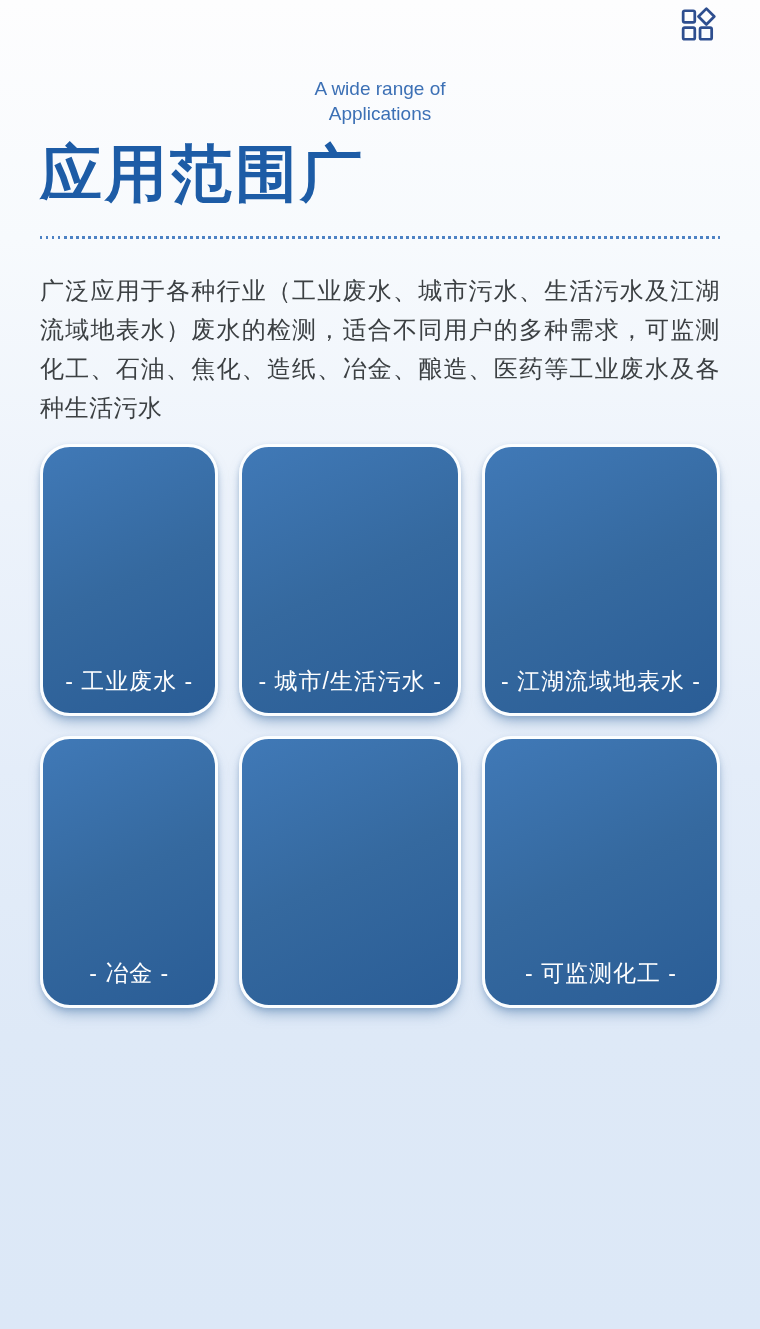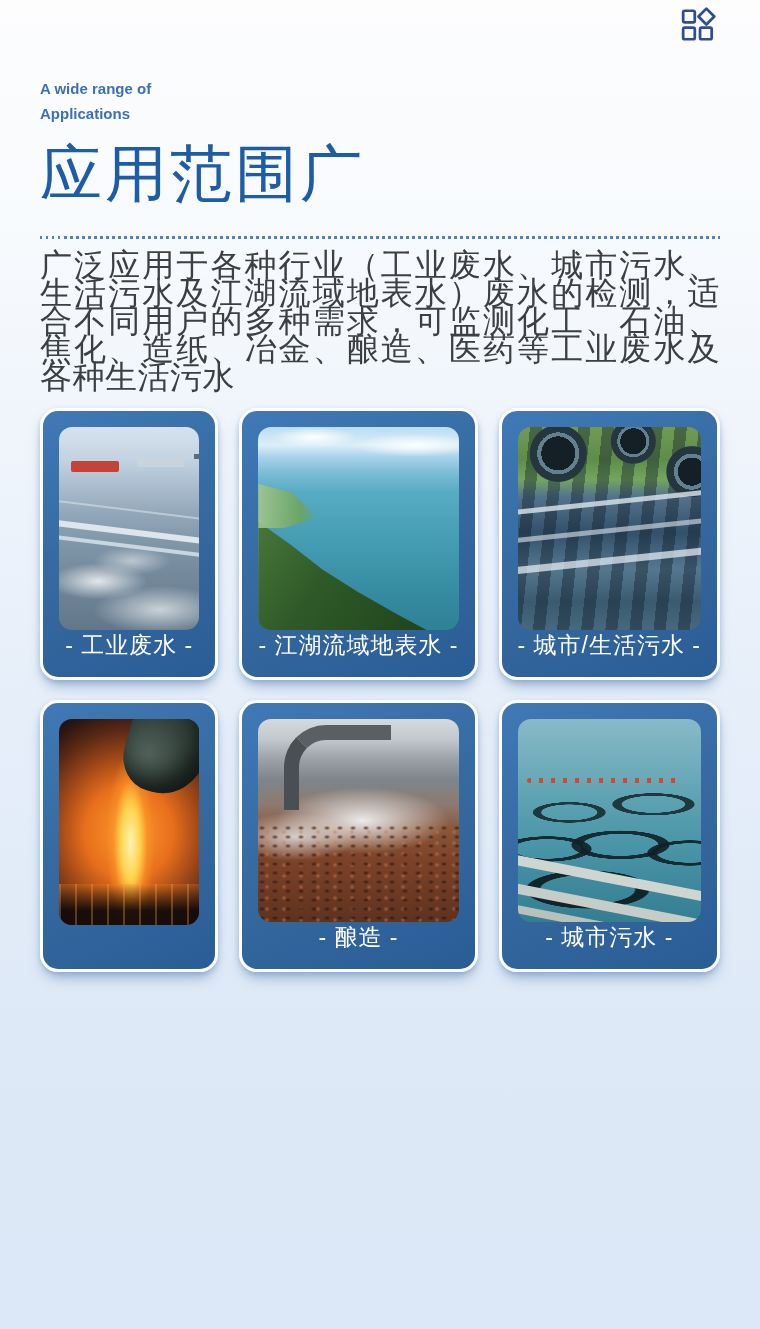--- a/index.html
+++ b/index.html
@@ -8,50 +8,50 @@
 
   .page {
     width:760px; height:1329px; overflow:hidden;
     padding:0 40px;
     background:linear-gradient(180deg,#fdfdfe 0%,#f7fafd 18%,#edf3fb 38%,#e4edf9 58%,#dee9f7 78%,#dce8f7 100%);
     position:relative;
   }
 
   
   .header { padding-top:76px; position:relative; }
-  .eyebrow { font-size:15px; line-height:25px; color:#3c70b5; font-weight:700; }
+  .eyebrow { font-size:19px; line-height:25px; color:#3c70b5; font-weight:400;text-align:center; }
   .grid-icon { position:absolute; top:6px; right:2px; width:38px; height:38px; }
   .grid-icon svg { width:38px; height:38px; display:block; }
   .page-title {
     margin-top:14px;
     font-family:"Liberation Serif","DejaVu Serif",serif;
-    font-weight:400; font-size:62px; line-height:68px;
+    font-weight:700; font-size:62px; line-height:68px;
     color:#1d5ca6; letter-spacing:3px;
   }
   .dotted-divider {
     margin-top:28px; height:3px;
     background:repeating-linear-gradient(90deg,#4d82c4 0 2.5px,rgba(0,0,0,0) 2.5px 6px);
   }
   .description {
-    margin-top:12px; font-size:32px; line-height:28px;
+    margin-top:32px; font-size:24px; line-height:39px;
     color:#3c4043; text-align:justify; letter-spacing:.5px;
   }
 
   
   .cards-grid {
     margin-top:17px;
     display:grid; grid-template-columns:repeat(3,1fr);
     gap:20px 21px;
   }
   .card {
-    height:272px; border-radius:18px;
+    height:272px; border-radius:30px;
     border:3px solid #fcfeff;
     background:linear-gradient(155deg,#4079b7 0%,#35699f 50%,#2a5d96 100%);
     box-shadow:0 9px 14px -4px rgba(96,136,180,.6),0 2px 5px rgba(96,136,180,.35);
-    padding:16px; display:flex; flex-direction:column;
+    padding:16px; display:flex; flex-direction:column;align-items:center;
   }
   .card-img {
     height:206px; border-radius:13px; overflow:hidden; position:relative;
     background:#9fb2c2;
   }
   .card-img::before,.card-img::after { content:""; position:absolute; }
   .card-label {
     flex:1; display:flex; align-items:center; justify-content:center;
     color:#ffffff; font-size:23px; letter-spacing:1px; white-space:nowrap;
   }
@@ -251,40 +251,40 @@
   </div>
 
   <div class="cards-grid">
 
     <div class="card">
       <div class="card-img scene-industrial-wastewater"></div>
       <div class="card-label">- 工业废水 -</div>
     </div>
 
     <div class="card">
+      <div class="card-img scene-municipal-sewage"></div>
+      <div class="card-label">- 城市/生活污水 -</div>
+    </div>
+
+    <div class="card">
       <div class="card-img scene-river-lake"></div>
       <div class="card-label">- 江湖流域地表水 -</div>
     </div>
 
-    <div class="card">
-      <div class="card-img scene-municipal-sewage"></div>
-      <div class="card-label">- 城市/生活污水 -</div>
-    </div>
-
 
 
     <div class="card">
       <div class="card-img scene-metallurgy"></div>
+      <div class="card-label">- 冶金 -</div>
     </div>
 
     <div class="card">
       <div class="card-img scene-brewing"></div>
-      <div class="card-label">- 酿造 -</div>
     </div>
 
 
     <div class="card">
       <div class="card-img scene-aquaculture"></div>
-      <div class="card-label">- 城市污水 -</div>
+      <div class="card-label">- 可监测化工 -</div>
     </div>
 
   </div>
 </div>
 
 </body></html>

